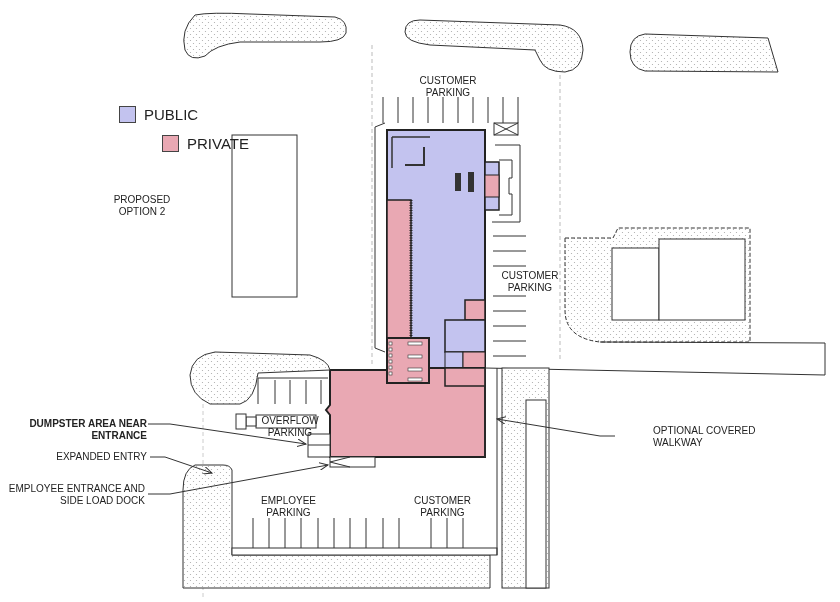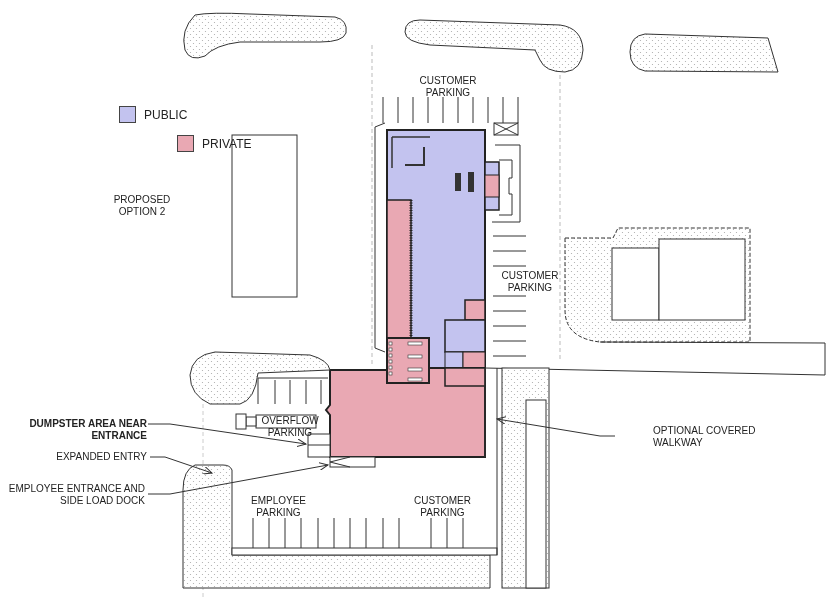--- a/index.html
+++ b/index.html
@@ -1,21 +1,21 @@
 <!DOCTYPE html>
 <html><head>
 <meta charset="utf-8">
 <style>
   html,body{margin:0;padding:0;background:#fff;}
   body{width:840px;height:602px;position:relative;overflow:hidden;font-family:"Liberation Sans",sans-serif;}
   svg{position:absolute;left:0;top:0;}
   .lbl{position:absolute;font-size:10px;color:#222;line-height:12px;text-transform:uppercase;white-space:nowrap;}
   .c{text-align:center;}
   .r{text-align:right;}
-  .legend-row{position:absolute;display:flex;align-items:center;gap:8px;font-size:12px;color:#222;}
+  .legend-row{position:absolute;display:flex;align-items:center;gap:8px;font-size:15px;color:#222;}
   .sw{width:17px;height:17px;border:1px solid #444;box-sizing:border-box;}
 </style>
 </head>
 <body>
 
 <svg width="840" height="602" viewBox="0 0 840 602">
   <defs>
     <pattern id="dots" width="6" height="6" patternUnits="userSpaceOnUse">
       <rect width="6" height="6" fill="#fff"></rect>
       <circle cx="1.5" cy="1.5" r="0.6" fill="#aaa"></circle>
@@ -162,42 +162,42 @@
     <path d="M150,457 L165,457 L212,473"></path>
     <path d="M148,494 L170,494 L328,465"></path>
     <path d="M615,436 L600,436 L497,419"></path>
   </g>
 </svg>
 
 <div class="legend-row" style="left:119px;top:106px;">
   <div class="sw" style="background:#c3c3ef;"></div>
   <span>PUBLIC</span>
 </div>
-<div class="legend-row" style="left:134px;top:135px;padding-left:43px;">
+<div class="legend-row" style="left:119px;top:135px;padding-left:43px;">
   <div class="sw" style="background:#e9a8b3;"></div>
   <span>PRIVATE</span>
 </div>
 
 <div class="lbl c" style="left:112px;top:194px;width:60px;">
   <div>PROPOSED</div>
     <div>OPTION 2</div>
 </div>
 <div class="lbl c" style="left:408px;top:75px;width:80px;">
   <div>CUSTOMER</div>
     <div>PARKING</div>
 </div>
 <div class="lbl c" style="left:500px;top:270px;width:60px;">
   <div>CUSTOMER</div>
     <div>PARKING</div>
 </div>
 <div class="lbl c" style="left:410px;top:495px;width:65px;">
   <div>CUSTOMER</div>
     <div>PARKING</div>
 </div>
-<div class="lbl c" style="left:246px;top:495px;width:65px;">
+<div class="lbl c" style="left:256px;top:495px;width:65px;">
   <div>EMPLOYEE</div>
     <div>PARKING</div>
 </div>
 <div class="lbl c" style="left:260px;top:385px;width:60px;margin-top:30px;">
   <div>OVERFLOW</div>
     <div>PARKING</div>
 </div>
 <div class="lbl r" style="left:20px;top:418px;width:127px;font-weight:bold;">
   <div>DUMPSTER AREA NEAR</div>
     <div>ENTRANCE</div>

